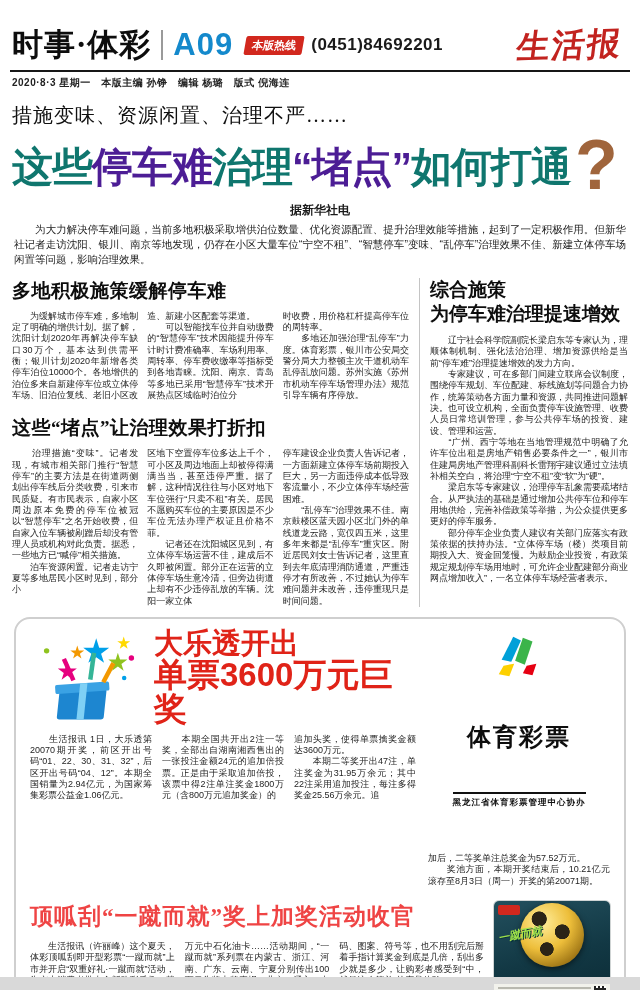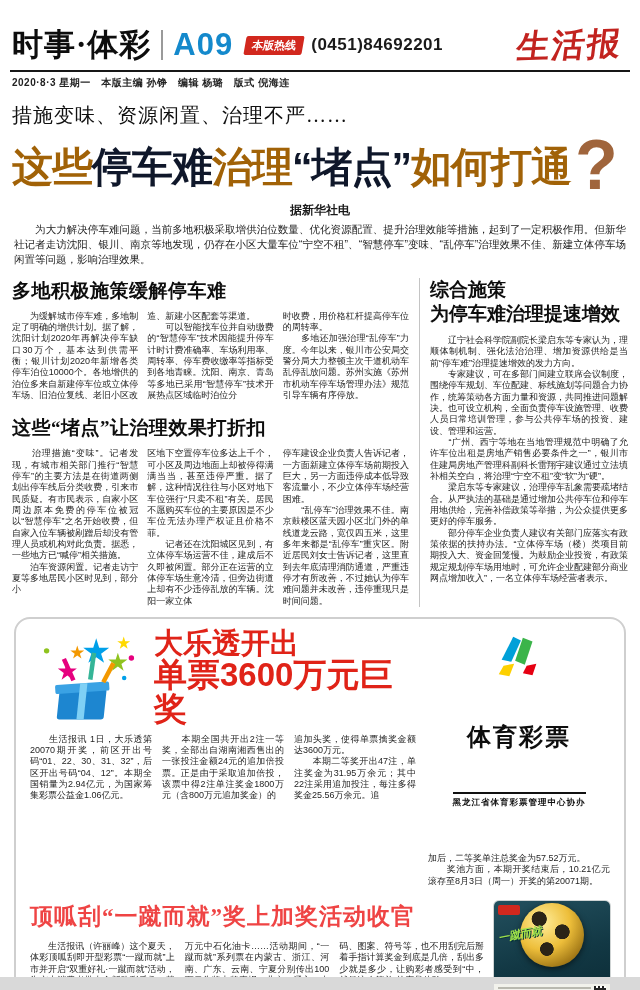--- a/index.html
+++ b/index.html
@@ -18,21 +18,21 @@
   .hotline-badge{background:#d2281e;color:#fff;font-size:11px;font-weight:bold;padding:2px 7px;margin:0 8px 0 12px;transform:skewX(-10deg);border-radius:2px;}
   .hotline-no{font-size:17px;font-weight:800;letter-spacing:.5px;}
   .masthead{margin-left:auto;font-family:"DejaVu Serif",serif;font-weight:bold;font-size:33px;color:#c2231f;transform:skewX(-9deg) rotate(-2deg);letter-spacing:2px;padding-right:6px;}
   .hdr-rule{height:2px;background:#171717;margin:4px 0 3px;}
   .dateline{font-size:10px;font-weight:600;letter-spacing:.5px;color:#222;padding:1px 2px 0;}
 
   
   .kicker{font-family:"Liberation Serif",serif;font-size:20px;letter-spacing:1px;margin:12px 2px 14px;color:#111;}
   .headline{display:flex;align-items:center;padding:0 2px;line-height:1.05;}
   .headline .txt{font-size:41px;font-weight:900;letter-spacing:-1px;white-space:nowrap;}
-  .hl-bk{color:#a16207;} .hl-br{color:#0f172a;}
+  .hl-bk{color:#0f766e;} .hl-br{color:#4c1d95;}
   .qmark{font-size:70px;font-weight:900;color:#a0653c;line-height:.8;margin-left:4px;margin-top:-6px;}
   .source{text-align:center;font-weight:bold;font-size:12px;margin:9px 0 3px;}
   .intro{font-size:10.5px;line-height:1.45;text-align:justify;padding:0 4px;color:#222;}
 
   
   .main{display:flex;margin-top:10px;padding:0 2px;gap:10px;}
   .main-left{flex:1;min-width:0;}
   .main-right{width:198px;border-left:1px solid #c4c4c4;padding-left:10px;}
   .sec-title{font-family:"Liberation Serif",serif;font-size:19px;font-weight:900;margin:0 0 7px;color:#0d0d0d;letter-spacing:.5px;}
   .sec2{margin-top:14px;}
@@ -122,21 +122,21 @@
 
   <div class="main">
     <div class="main-left">
       <div>
         <div class="sec-title">多地积极施策缓解停车难</div>
         <div class="cols3">
           <div class="col bodytxt">　　为缓解城市停车难，多地制定了明确的增供计划。据了解，沈阳计划2020年再解决停车缺口30万个，基本达到供需平衡；银川计划2020年新增各类停车泊位10000个。各地增供的泊位多来自新建停车位或立体停车场、旧泊位复线、老旧小区改</div>
           <div class="col bodytxt">造、新建小区配套等渠道。
 　　可以智能找车位并自动缴费的“智慧停车”技术因能提升停车计时计费准确率、车场利用率、周转率、停车费收缴率等指标受到各地青睐。沈阳、南京、青岛等多地已采用“智慧停车”技术开展热点区域临时泊位分</div>
           <div class="col bodytxt">时收费，用价格杠杆提高停车位的周转率。
-　　多地还加强治理“乱停车”力度。今年以来，银川市公安局交警分局大力整顿主次干道机动车乱停乱放问题。苏州实施《苏州市机动车停车场管理办法》规范引导车辆有序停放。</div>
+　　多地还加强治理“乱停车”力度。体育彩票，银川市公安局交警分局大力整顿主次干道机动车乱停乱放问题。苏州实施《苏州市机动车停车场管理办法》规范引导车辆有序停放。</div>
         </div>
       </div>
       <div class="sec2">
         <div class="sec-title">这些“堵点”让治理效果打折扣</div>
         <div class="cols3">
           <div class="col bodytxt">　　治理措施“变味”。记者发现，有城市相关部门推行“智慧停车”的主要方法是在街道两侧划出停车线后分类收费，引来市民质疑。有市民表示，自家小区周边原本免费的停车位被冠以“智慧停车”之名开始收费，但自家入位车辆被剐蹭后却没有管理人员或机构对此负责。据悉，一些地方已“喊停”相关措施。
 　　泊车资源闲置。记者走访宁夏等多地居民小区时见到，部分小</div>
           <div class="col bodytxt">区地下空置停车位多达上千个，可小区及周边地面上却被停得满满当当，甚至违停严重。据了解，这种情况往往与小区对地下车位强行“只卖不租”有关。居民不愿购买车位的主要原因是不少车位无法办理产权证且价格不菲。
 　　记者还在沈阳城区见到，有立体停车场运营不佳，建成后不久即被闲置。部分正在运营的立体停车场生意冷清，但旁边街道上却有不少违停乱放的车辆。沈阳一家立体</div>
           <div class="col bodytxt">停车建设企业负责人告诉记者，一方面新建立体停车场前期投入巨大，另一方面违停成本低导致客流量小，不少立体停车场经营困难。

